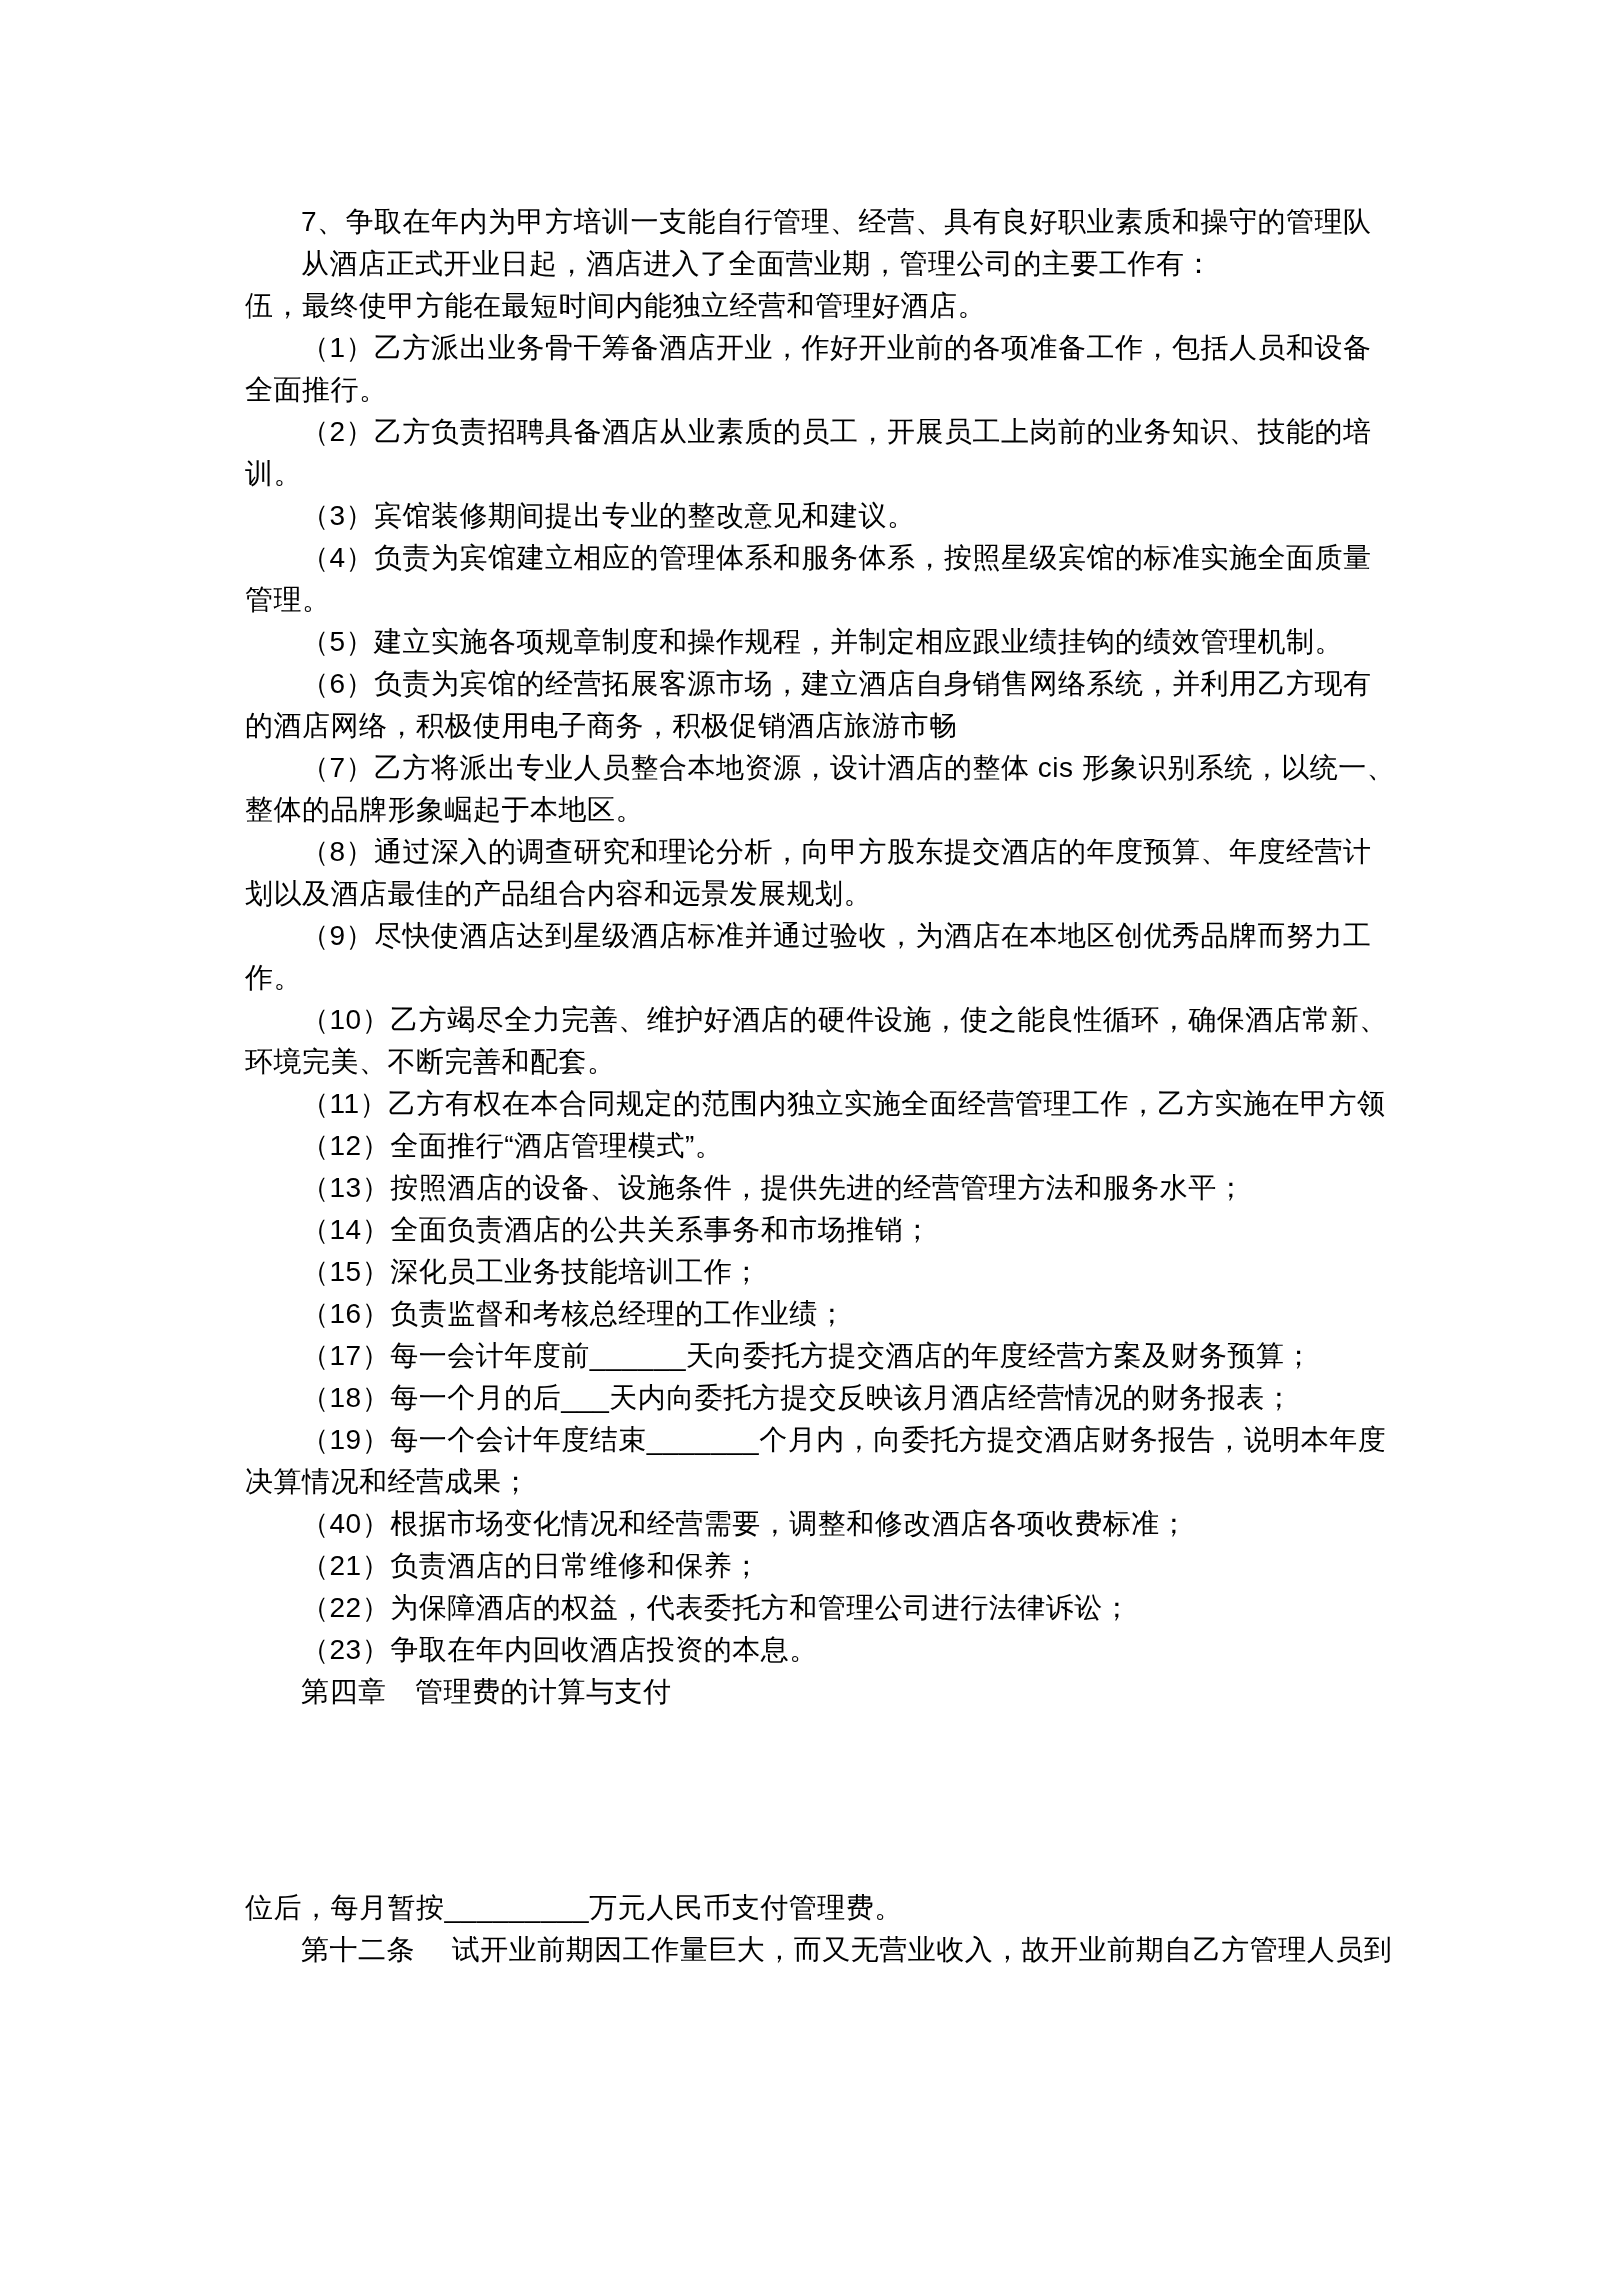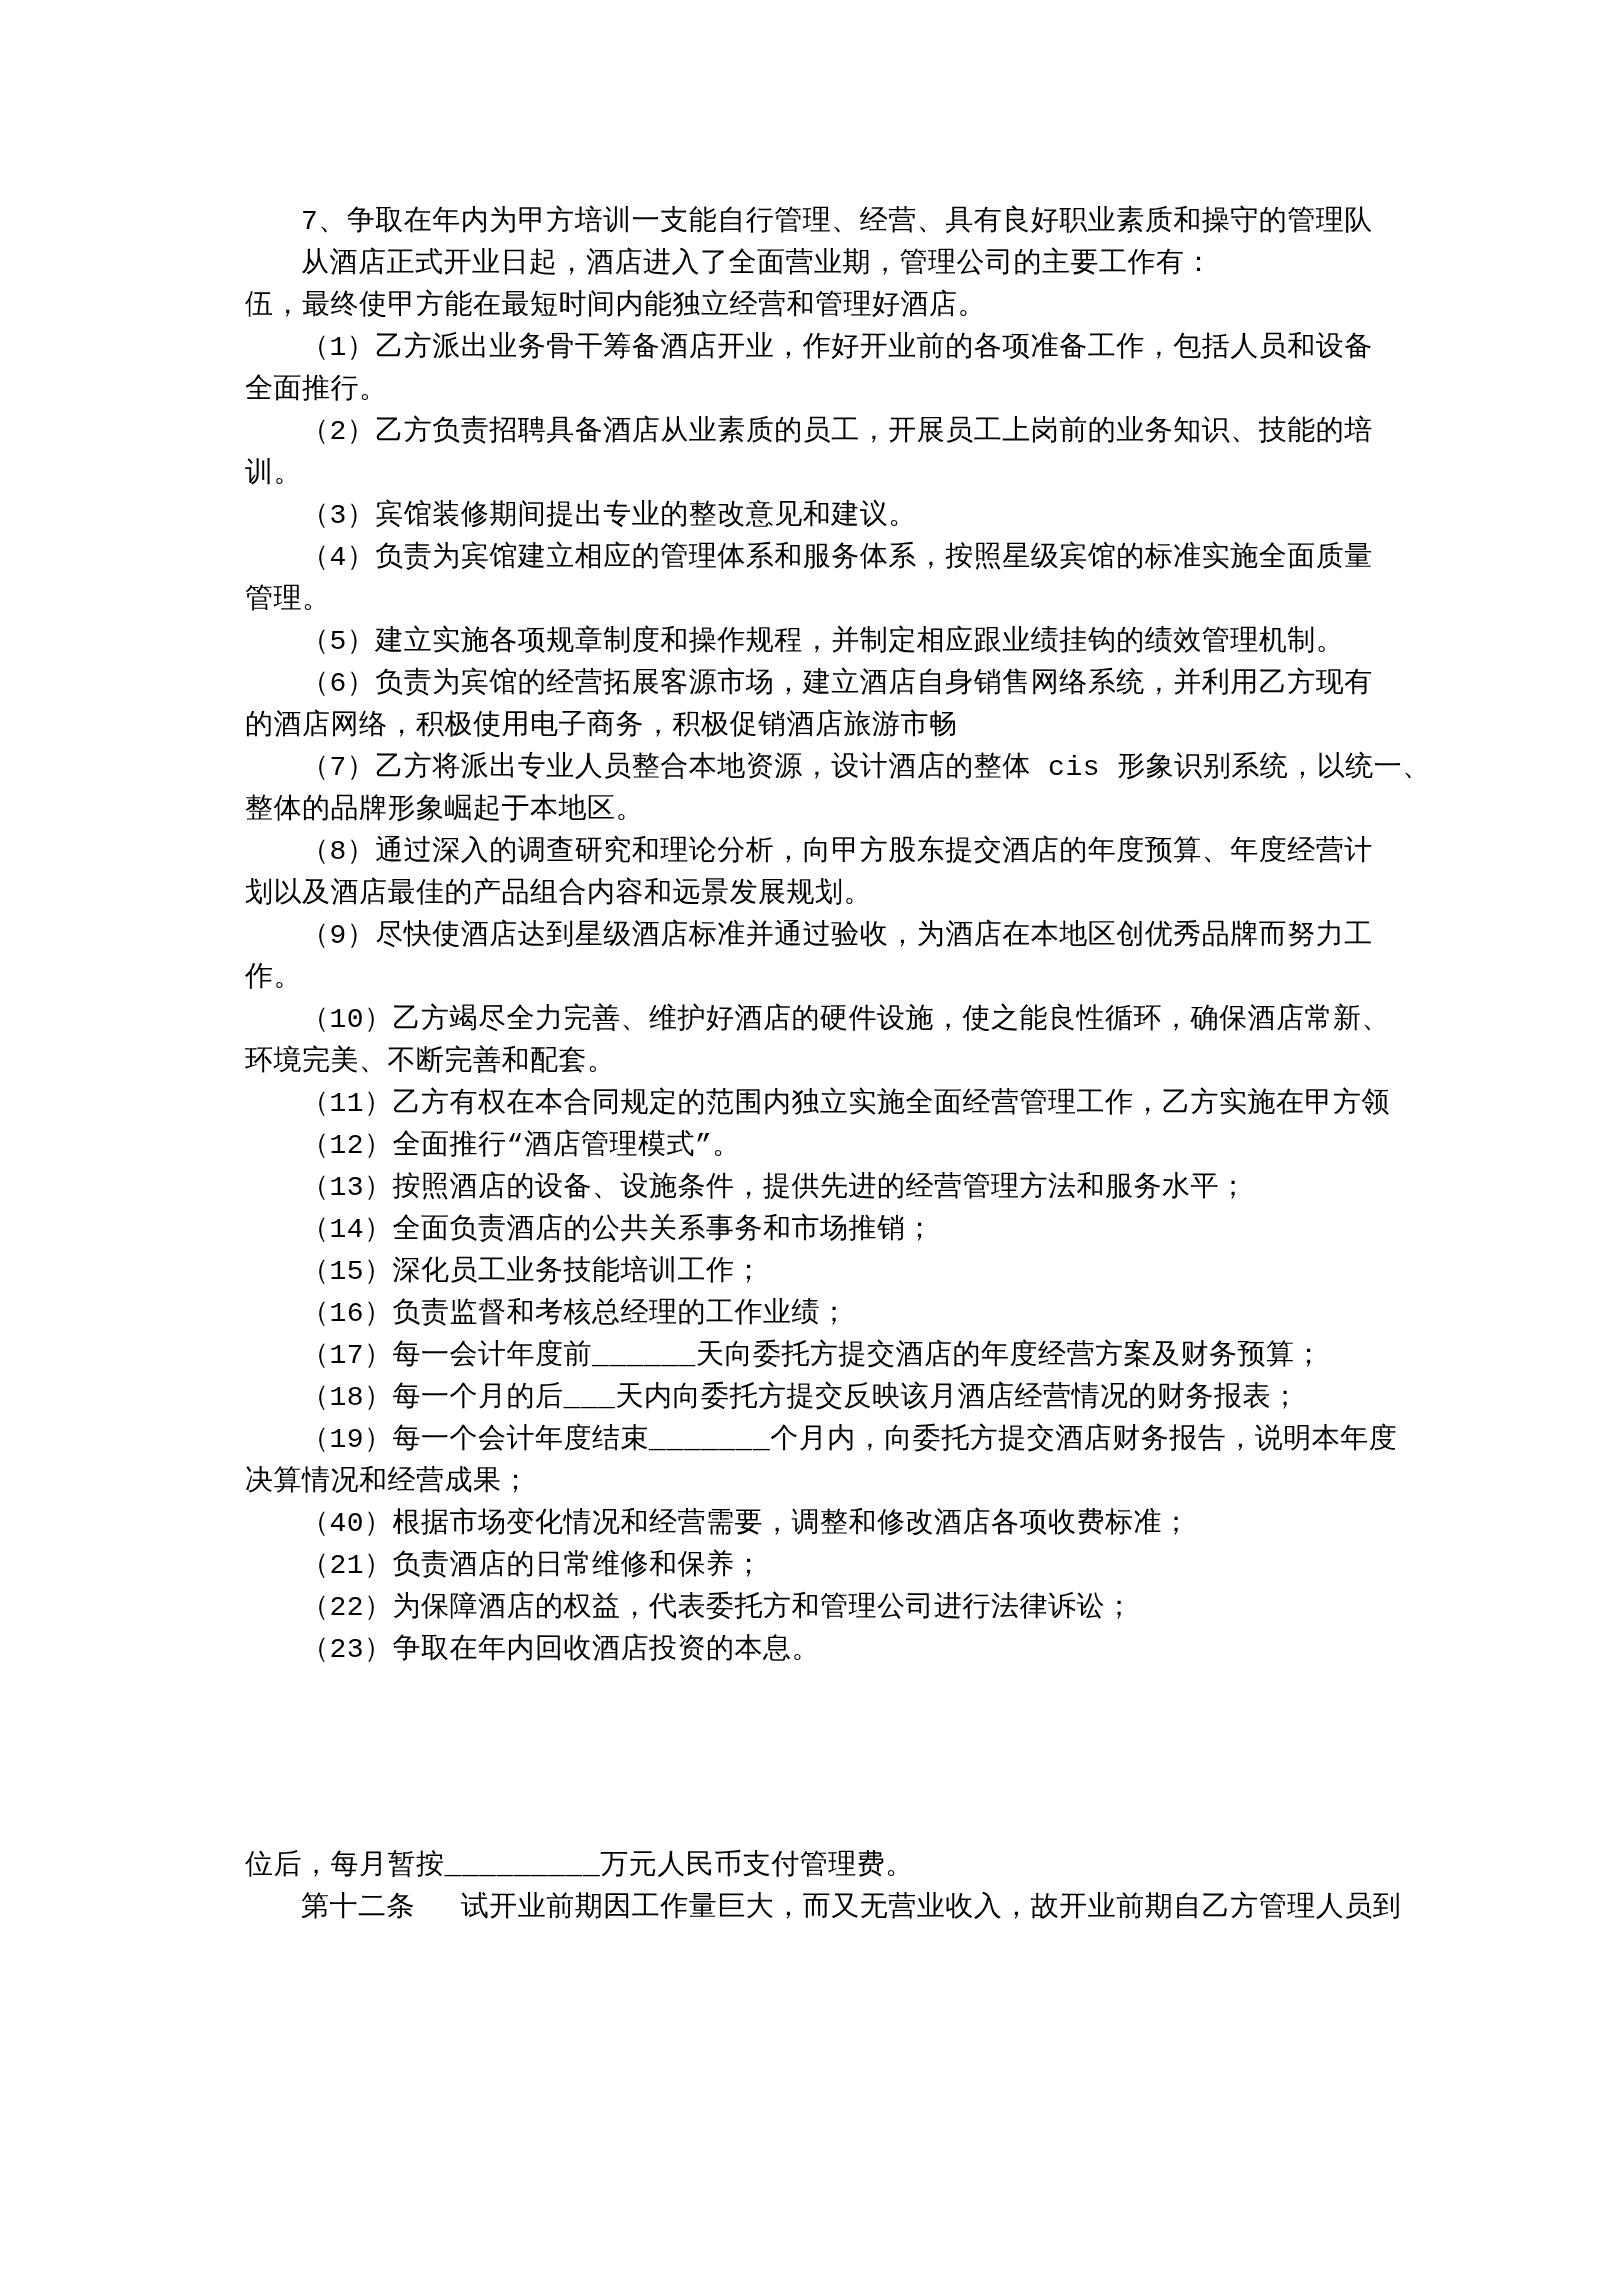--- a/index.html
+++ b/index.html
@@ -9,21 +9,21 @@
   }
   .page {
     position: relative;
     width: 1496px;
     height: 2294px;
     background: #ffffff;
     box-sizing: border-box;
     padding: 201px 245px 0 245px;
     overflow: hidden;
     color: #000000;
-    font-family: Liberation Mono, monospace;
+    font-family: Liberation Sans, sans-serif;
     font-size: 28px;
     line-height: 42px;
     letter-spacing: 0.5px;
   }
   .text-block {
     width: 1132px;
   }
   .line {
     white-space: pre;
     height: 42px;
@@ -68,20 +68,21 @@
       <div class="line indent">（15）深化员工业务技能培训工作；</div>
       <div class="line indent">（16）负责监督和考核总经理的工作业绩；</div>
       <div class="line indent">（17）每一会计年度前______天向委托方提交酒店的年度经营方案及财务预算；</div>
       <div class="line indent">（18）每一个月的后___天内向委托方提交反映该月酒店经营情况的财务报表；</div>
       <div class="line indent">（19）每一个会计年度结束_______个月内，向委托方提交酒店财务报告，说明本年度</div>
       <div class="line">决算情况和经营成果；</div>
       <div class="line indent">（40）根据市场变化情况和经营需要，调整和修改酒店各项收费标准；</div>
       <div class="line indent">（21）负责酒店的日常维修和保养；</div>
       <div class="line indent">（22）为保障酒店的权益，代表委托方和管理公司进行法律诉讼；</div>
       <div class="line indent">（23）争取在年内回收酒店投资的本息。</div>
+      <div class="line indent">第四章　管理费的计算与支付</div>
     </div>
   <div class="section-gap"></div>
   <div class="text-block">
       <div class="line">位后，每月暂按_________万元人民币支付管理费。</div>
       <div class="line indent">第十二条　 试开业前期因工作量巨大，而又无营业收入，故开业前期自乙方管理人员到</div>
     </div>
 </div>
 
 
 </body></html>

